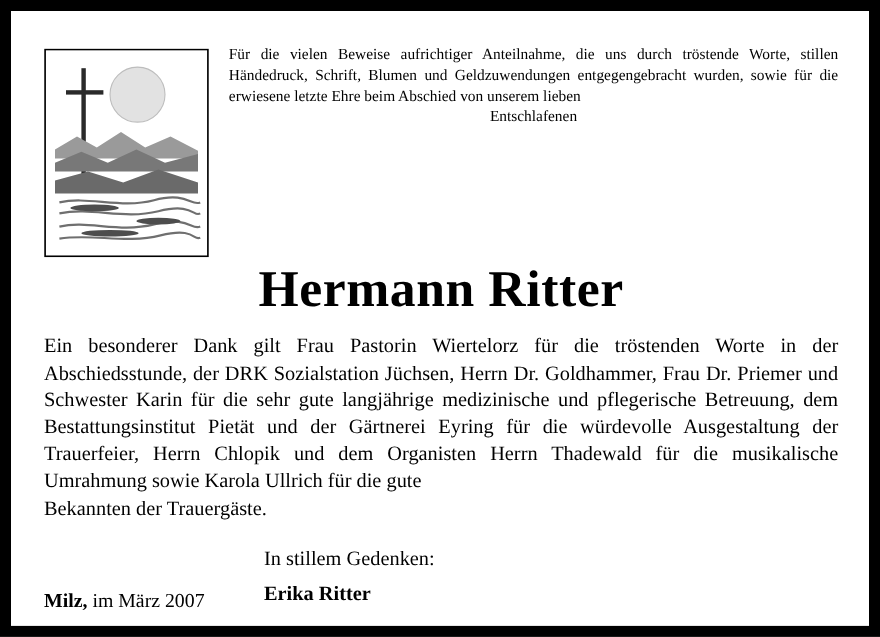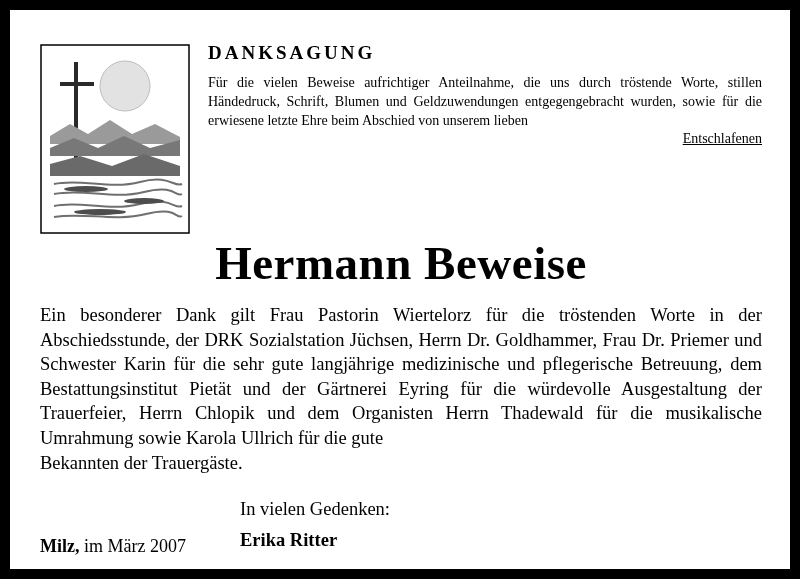--- a/index.html
+++ b/index.html
@@ -57,22 +57,21 @@
   }
   .intro {
     font-size: 14px;
     line-height: 1.34;
     text-align: justify;
     text-justify: inter-word;
     hyphens: none;
   }
   .intro .lastline {
     display: block;
-    text-align: right;
-    text-decoration: underline;
+    text-align: center;
   }
   .name {
     text-align: center;
     font-family: "Liberation Serif", serif;
     font-size: 47px;
     font-weight: bold;
     letter-spacing: 0.5px;
     margin-top: 2px;
     margin-bottom: 10px;
   }
@@ -147,42 +146,41 @@
           </g>
           <g fill="#4d4d4d">
             <ellipse cx="46" cy="145" rx="22" ry="3"></ellipse>
             <ellipse cx="104" cy="157" rx="20" ry="3"></ellipse>
             <ellipse cx="60" cy="168" rx="26" ry="3"></ellipse>
           </g>
         </svg>
       </div>
 
       <div class="top-text">
-        <div class="danksagung">DANKSAGUNG</div>
         <div class="intro">
           <span>Für die vielen Beweise aufrichtiger Anteilnahme, die uns durch tröstende Worte, stillen Händedruck, Schrift, Blumen und Geldzuwendungen entgegengebracht wurden, sowie für die erwiesene letzte Ehre beim Abschied von unserem lieben</span>
           <span class="lastline">Entschlafenen</span>
         </div>
       </div>
 
     </div>
 
-    <div class="name">Hermann Beweise</div>
+    <div class="name">Hermann Ritter</div>
 
     <div class="body-text">
       <p class="para1">
       </p>
       <p class="para2">
         <span>Ein besonderer Dank gilt Frau Pastorin Wiertelorz für die tröstenden Worte in der Abschiedsstunde, der DRK Sozialstation Jüchsen, Herrn Dr. Goldhammer, Frau Dr. Priemer und Schwester Karin für die sehr gute langjährige medizinische und pflegerische Betreuung, dem Bestattungsinstitut Pietät und der Gärtnerei Eyring für die würdevolle Ausgestaltung der Trauerfeier, Herrn Chlopik und dem Organisten Herrn Thadewald für die musikalische Umrahmung sowie Karola Ullrich für die gute</span>
         <span class="lastline">Bekannten der Trauergäste.</span>
       </p>
     </div>
 
     <div class="memorial">
-      <div class="lead">In vielen Gedenken:</div>
+      <div class="lead">In stillem Gedenken:</div>
       <div class="signer">Erika Ritter</div>
 
     </div>
 
     <div class="footer">
       <span class="place">Milz,</span>
       <span class="date">im März 2007</span>
     </div>
 
   </div>

